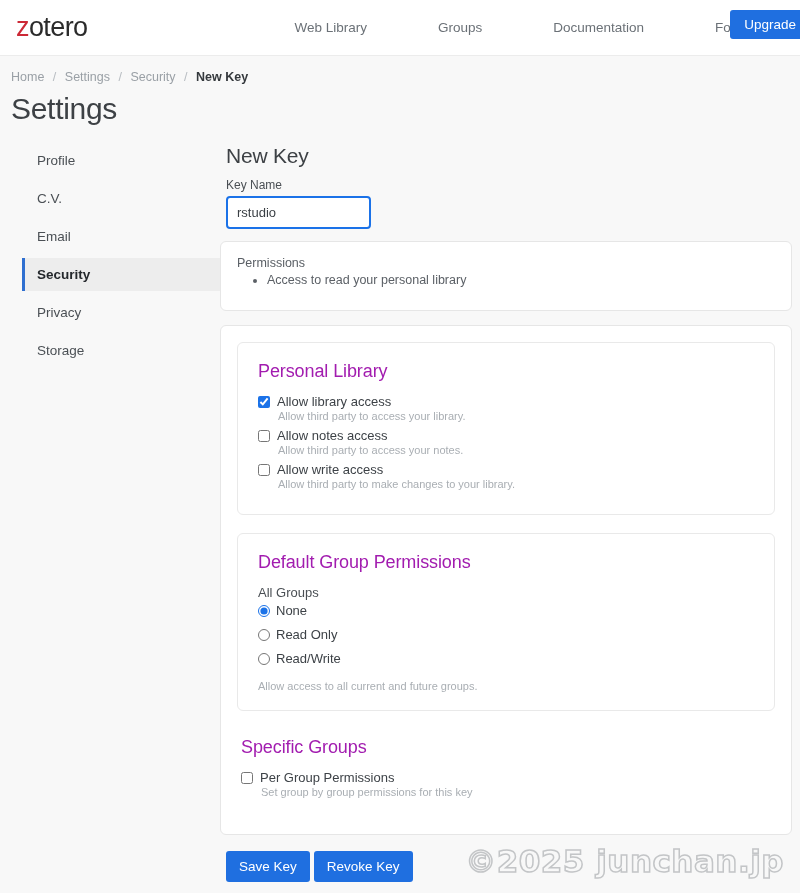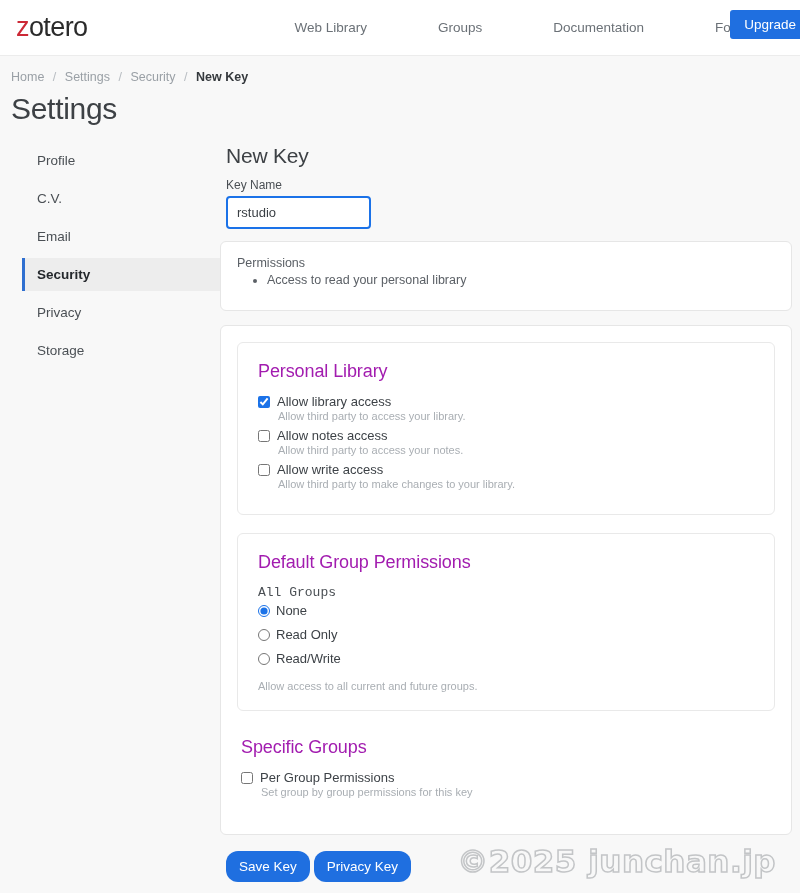--- a/index.html
+++ b/index.html
@@ -204,21 +204,20 @@
   }
   .group-note {
     font-size: 11px;
     color: #a9aeb3;
     margin-top: 14px;
   }
   .all-groups-label {
     font-size: 13px;
     color: #4a4f54;
     margin-bottom: 3px;
-    font-family: Liberation Mono, monospace;
   }
   .radio-row {
     display: flex;
     align-items: center;
     gap: 6px;
     margin-bottom: 9px;
   }
 
   
   input[type="checkbox"], input[type="radio"] {
@@ -233,31 +232,31 @@
   
   .actions {
     margin: 16px 0 0 6px;
     display: flex;
     gap: 4px;
   }
   .btn-primary {
     background: #1f6fe0;
     color: #ffffff;
     border: none;
-    border-radius: 12px;
+    border-radius: 3px;
     font-size: 13.5px;
     font-family: "Liberation Sans", sans-serif;
     padding: 8px 13px;
     cursor: pointer;
   }
 
   
   .watermark {
     position: absolute;
-    right: 24px;
+    right: 16px;
     bottom: 14px;
     font-size: 31px;
     font-weight: bold;
     letter-spacing: 0.5px;
     color: transparent;
     -webkit-text-stroke: 1.5px #c3c5c7;
     user-select: none;
     white-space: nowrap;
     font-family: "DejaVu Sans", sans-serif;
   }
@@ -371,19 +370,19 @@
           <input type="checkbox" style="">
           <span class="opt-label">Per Group Permissions</span>
         </div>
         <div class="opt-hint">Set group by group permissions for this key</div>
       </section>
 
     </div>
 
     <div class="actions">
       <button class="btn-primary">Save Key</button>
-      <button class="btn-primary">Privacy Key</button>
+      <button class="btn-primary">Revoke Key</button>
     </div>
 
   </main>
 </div>
 
 <div class="watermark">©2025 junchan.jp</div>
 
 </body></html>

